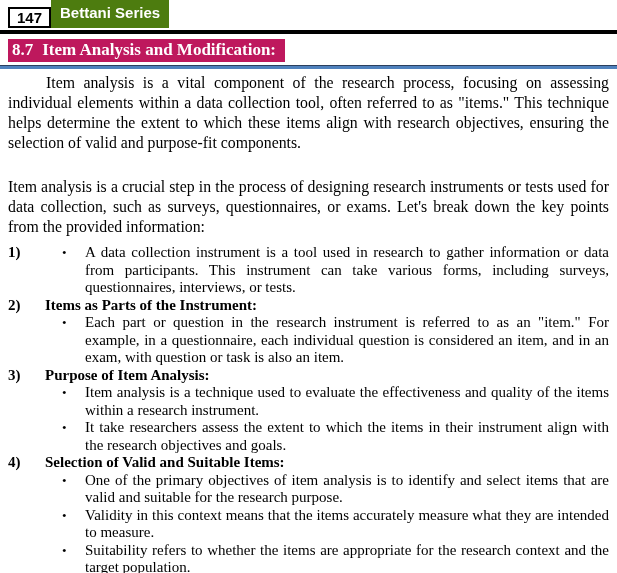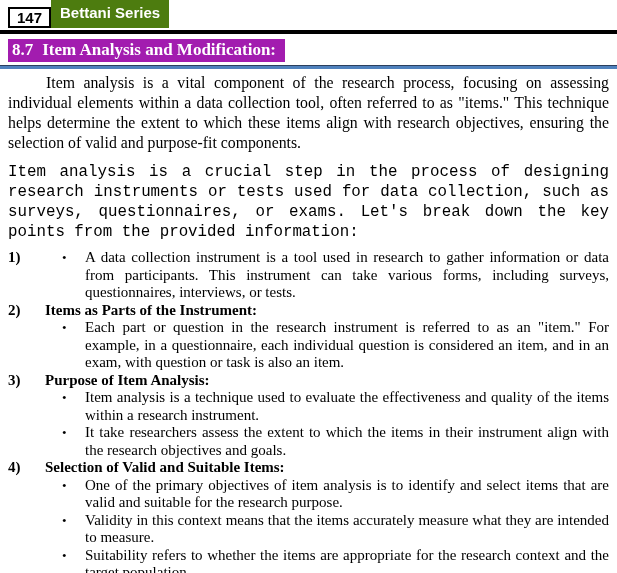--- a/index.html
+++ b/index.html
@@ -30,38 +30,38 @@
   }
   .book-title {
     margin-left:auto; display:flex; align-items:center;
     font-size:15.5px; letter-spacing:-0.2px;
   }
   .top-rule { height:4px; background:#000; margin-top:2px; }
 
   
   .section-bar {
     display:inline-block; margin-top:5px;
-    background:#a21caf; color:#fff;
+    background:#be185d; color:#fff;
     font-weight:bold; font-size:17px;
     padding:1px 9px 2px 4px;
   }
   .section-number { display:inline-block; margin-right:9px; }
   .blue-rule {
     margin-top:3px; height:3px;
     background:#4f81bd; border-top:1px solid #2b3f5e;
   }
 
   
   .content { padding:0 8px; }
   .para {
     font-size:15.8px; line-height:20px;
     text-align:justify; margin:4px 0 0 0;
   }
   .para.indent { text-indent:38px; }
-  .para.second { margin-top:9px;font-family:Liberation Mono, monospace; }
+  .para.second { margin-top:24px; }
 
   .list { margin-top:7px; font-size:15px; line-height:17.5px; }
   .list-item { display:grid; grid-template-columns:37px 1fr; }
   .li-num, .li-head { font-weight:bold; }
   .bullet-row {
     display:grid; grid-template-columns:23px 1fr;
     padding-left:17px;
   }
   .bullet-glyph { font-size:13px; }
   .bullet-text { text-align:justify; }

